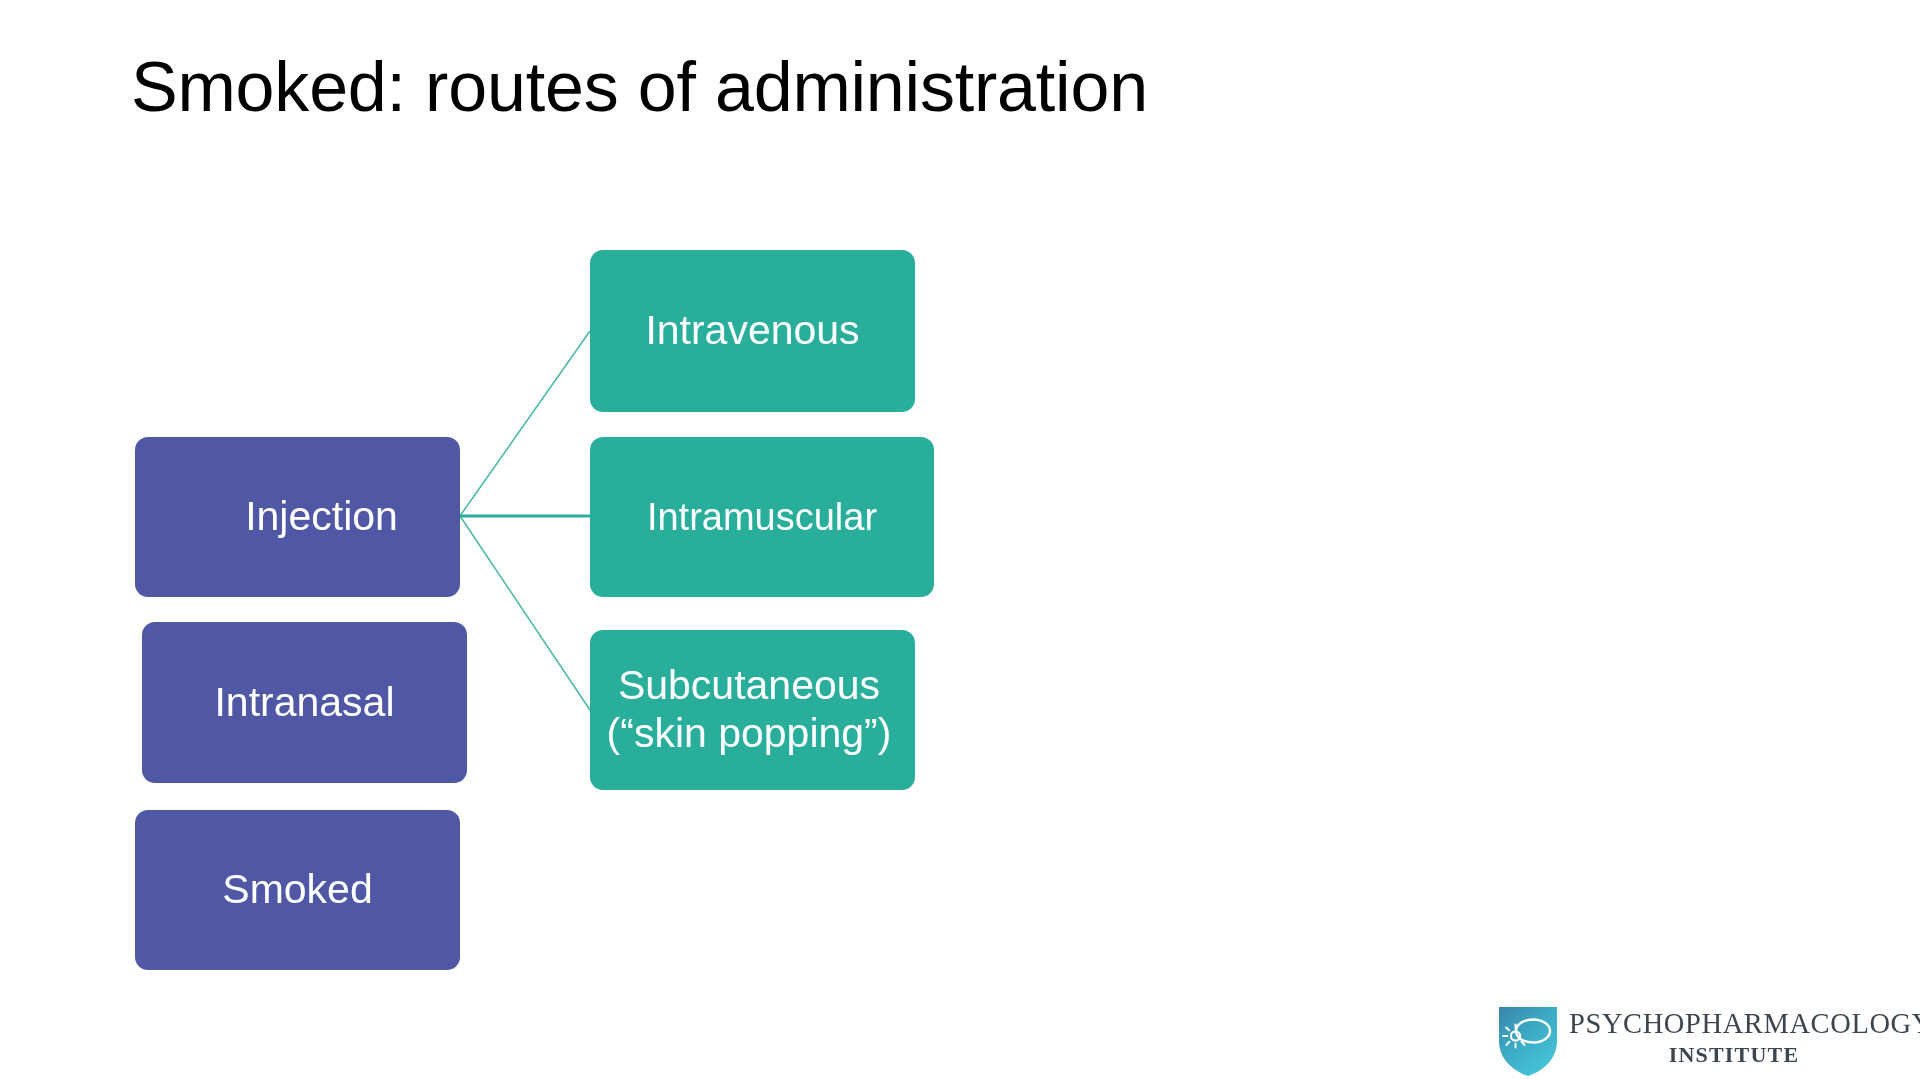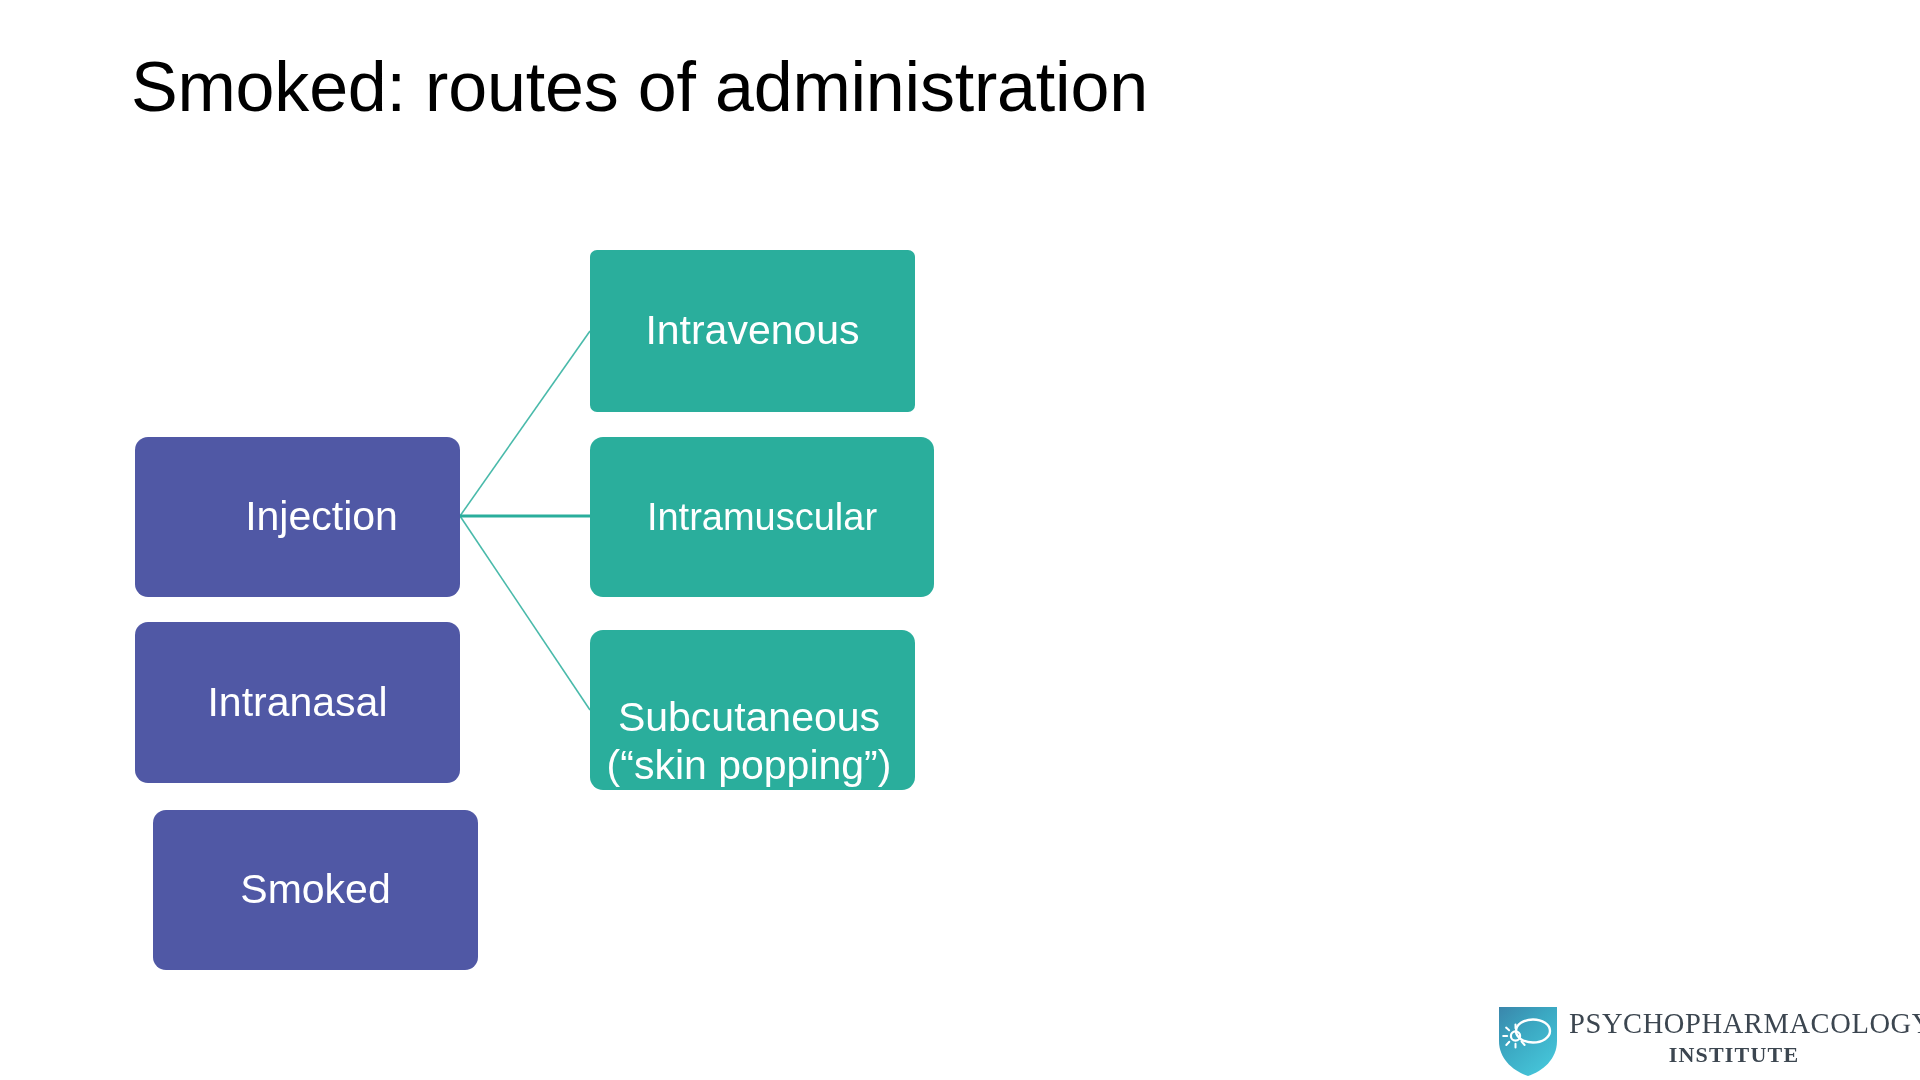--- a/index.html
+++ b/index.html
@@ -80,49 +80,46 @@
   .node-secondary { background-color: #2aae9c; }
 
   
   #node-injection {
     left: 135px; top: 437px;
     width: 325px; height: 160px;
     font-size: 41px;
     padding-left: 48px;
   }
   #node-intranasal {
-    left: 135px; top: 622px;
+    left: 142px; top: 622px;
     width: 325px; height: 161px;
     font-size: 41px;
   }
   #node-smoked {
     left: 135px; top: 810px;
     width: 325px; height: 160px;
     font-size: 41px;
-    margin-left: 18px;
   }
 
   
   #node-intravenous {
     left: 590px; top: 250px;
     width: 325px; height: 162px;
     font-size: 41px;
-    border-radius: 7px;
   }
   #node-intramuscular {
     left: 590px; top: 437px;
     width: 344px; height: 160px;
     font-size: 38px;
   }
   #node-subcutaneous {
     left: 590px; top: 630px;
     width: 325px; height: 160px;
     font-size: 41px;
     overflow: visible;
-    align-items: flex-end;
   }
   #node-subcutaneous .node-label {
     width: 340px;
     margin-left: -7px;
   }
 
   
   #logo {
     position: absolute;
     left: 1497px;

